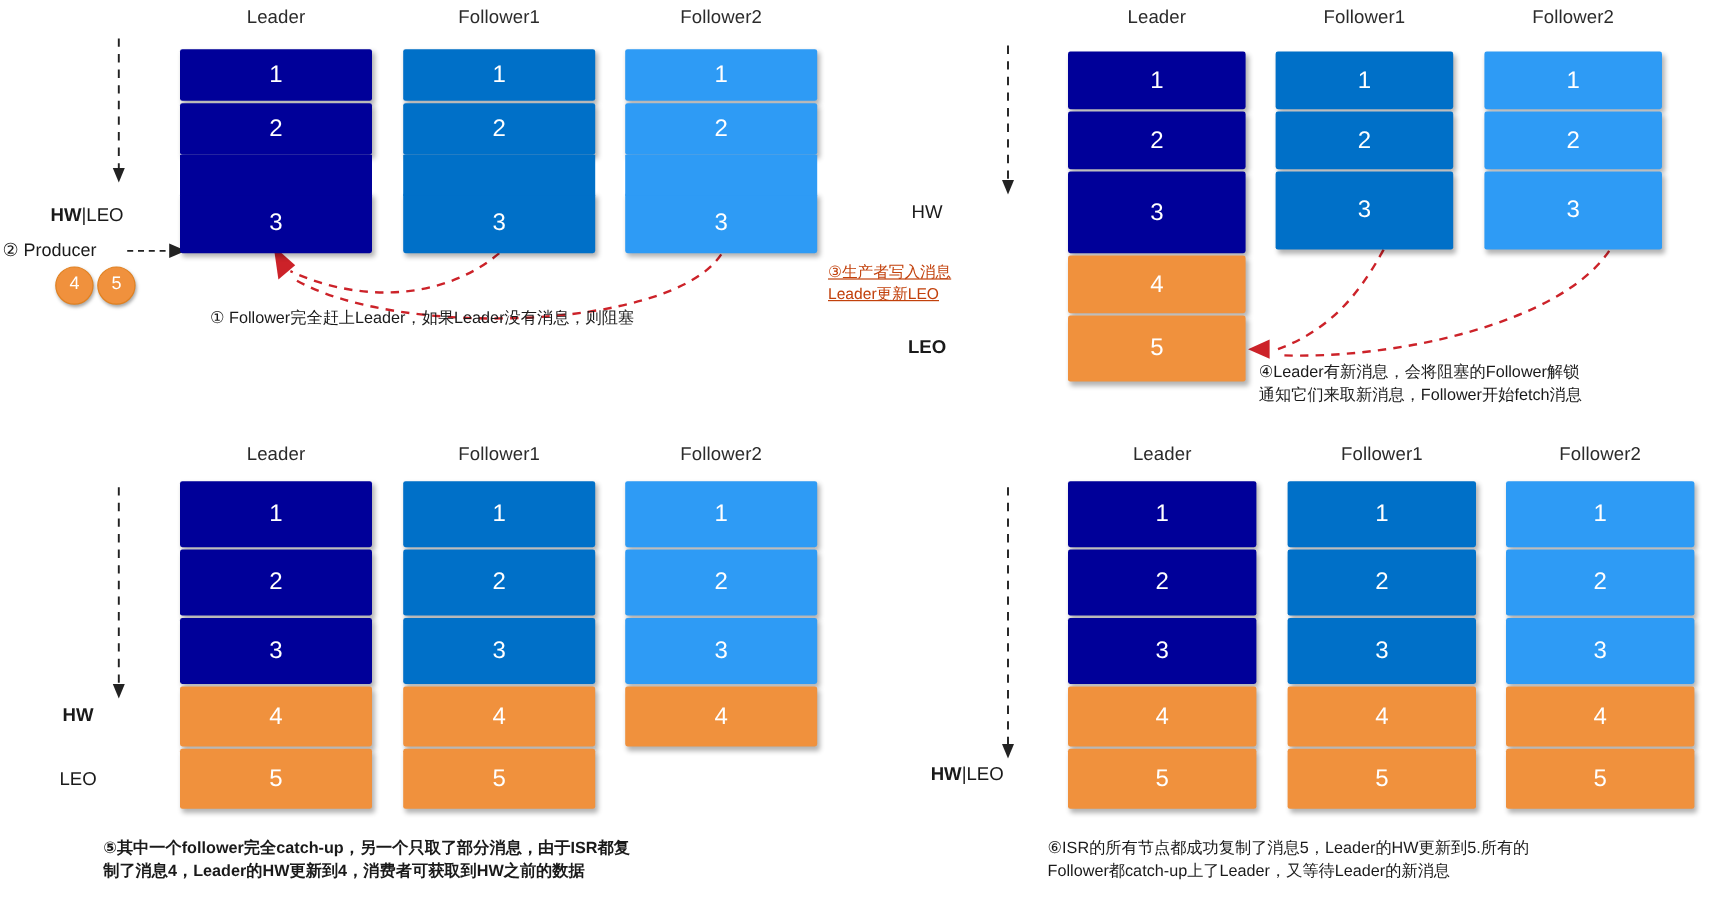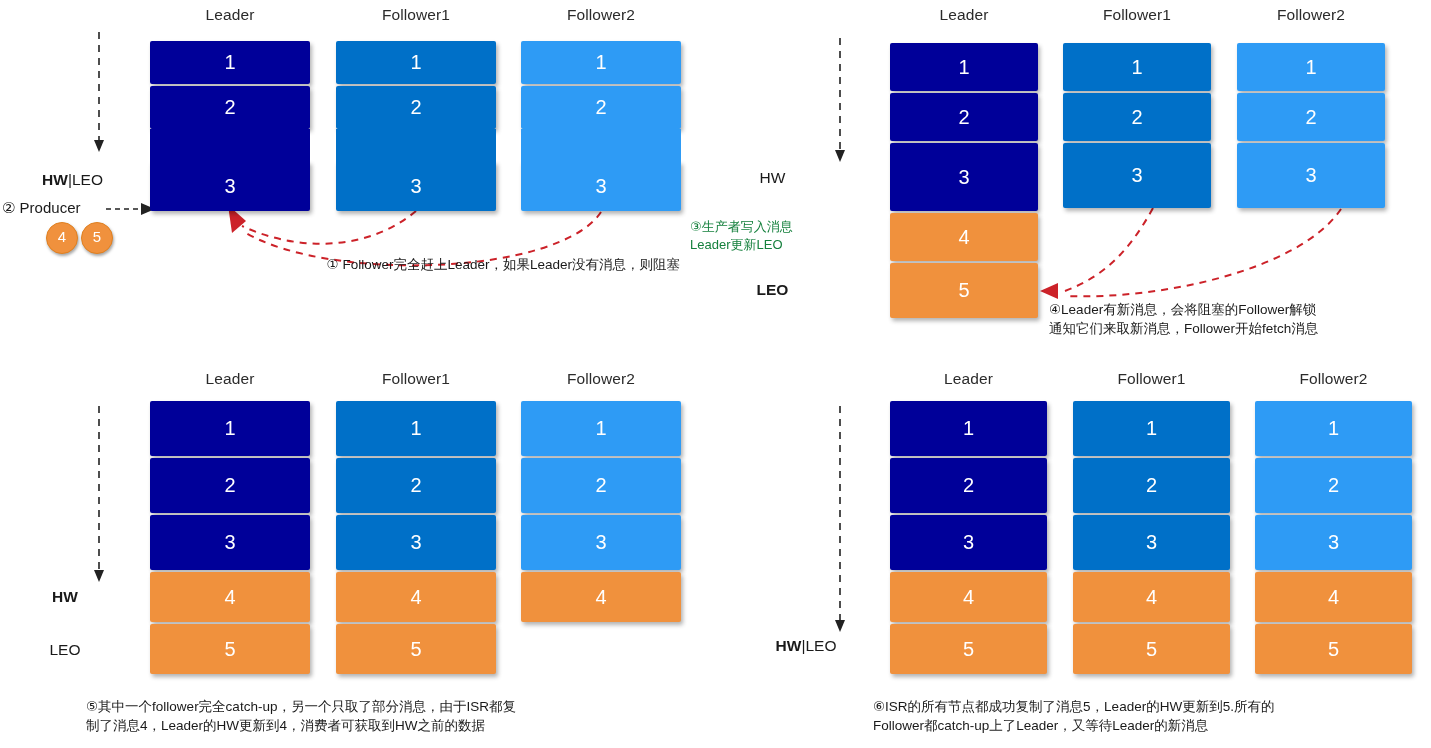--- a/index.html
+++ b/index.html
@@ -55,22 +55,23 @@
     text-align: center;
   }
   .sidelabel.bold { font-weight: bold; }
   .hw-bold-part { font-weight: bold; }
 
   
   .note {
     position: absolute;
     font-size: 13px;
     line-height: 18px;
-    color: #15803d;
+    color: #c2410c;
     white-space: pre-line;
+    text-decoration: underline;
   }
   .caption {
     position: absolute;
     font-size: 13.5px;
     line-height: 19px;
     color: #1a1a1a;
     white-space: pre-line;
   }
   .producer-label {
     position: absolute;
@@ -172,21 +173,21 @@
     <div class="blk c-f2" style="left:521px; top:86px; width:160px;">2</div>
     <div class="blk c-f2" style="left:521px; top:161px; width:160px; height:50px; line-height:50px;">3</div>
     <div style="position:absolute;left:521px;top:129px;width:160px;height:34px;background:#2E9BF5;"></div>
 
     <div class="sidelabel" style="left:0px; top:171px; width:145px;"><span class="hw-bold-part">HW</span><span>|LEO</span></div>
 
     <div class="producer-label" style="left:2px; top:199px;">② Producer</div>
     <div class="circle" style="left:46px; top:222px;">4</div>
     <div class="circle" style="left:81px; top:222px;">5</div>
 
-    <div class="caption" style="left:160px; top:255px; width:520px;text-align:right;">① Follower完全赶上Leader，如果Leader没有消息，则阻塞</div>
+    <div class="caption" style="left:175px; top:255px; width:520px;">① Follower完全赶上Leader，如果Leader没有消息，则阻塞</div>
   </div>
 
   <div class="panel">
     <div class="col-title" style="left:890px; top:6px; width:148px;">Leader</div>
     <div class="col-title" style="left:1063px; top:6px; width:148px;">Follower1</div>
     <div class="col-title" style="left:1237px; top:6px; width:148px;">Follower2</div>
 
     <div class="blk c-leader" style="left:890px; top:43px; width:148px; height:48px; line-height:48px;">1</div>
     <div class="blk c-leader" style="left:890px; top:93px; width:148px; height:48px; line-height:48px;">2</div>
     <div class="blk c-leader" style="left:890px; top:143px; width:148px; height:68px; line-height:68px;">3</div>
@@ -229,21 +230,21 @@
     <div class="blk c-new" style="left:336px; top:624px; width:160px; height:50px; line-height:50px;">5</div>
 
     <div class="blk c-f2" style="left:521px; top:401px; width:160px; height:55px; line-height:55px;">1</div>
     <div class="blk c-f2" style="left:521px; top:458px; width:160px; height:55px; line-height:55px;">2</div>
     <div class="blk c-f2" style="left:521px; top:515px; width:160px; height:55px; line-height:55px;">3</div>
     <div class="blk c-new" style="left:521px; top:572px; width:160px; height:50px; line-height:50px;">4</div>
 
     <div class="sidelabel bold" style="left:0px; top:588px; width:130px;">HW</div>
     <div class="sidelabel" style="left:0px; top:641px; width:130px;">LEO</div>
 
-    <div class="caption" style="left:86px; top:697px; width:580px;">⑤其中一个follower完全catch-up，另一个只取了部分消息，由于ISR都复
+    <div class="caption" style="left:86px; top:697px; width:580px;font-weight:bold;">⑤其中一个follower完全catch-up，另一个只取了部分消息，由于ISR都复
 制了消息4，Leader的HW更新到4，消费者可获取到HW之前的数据</div>
   </div>
 
   <div class="panel">
     <div class="col-title" style="left:890px; top:370px; width:157px;">Leader</div>
     <div class="col-title" style="left:1073px; top:370px; width:157px;">Follower1</div>
     <div class="col-title" style="left:1255px; top:370px; width:157px;">Follower2</div>
 
     <div class="blk c-leader" style="left:890px; top:401px; width:157px; height:55px; line-height:55px;">1</div>
     <div class="blk c-leader" style="left:890px; top:458px; width:157px; height:55px; line-height:55px;">2</div>

